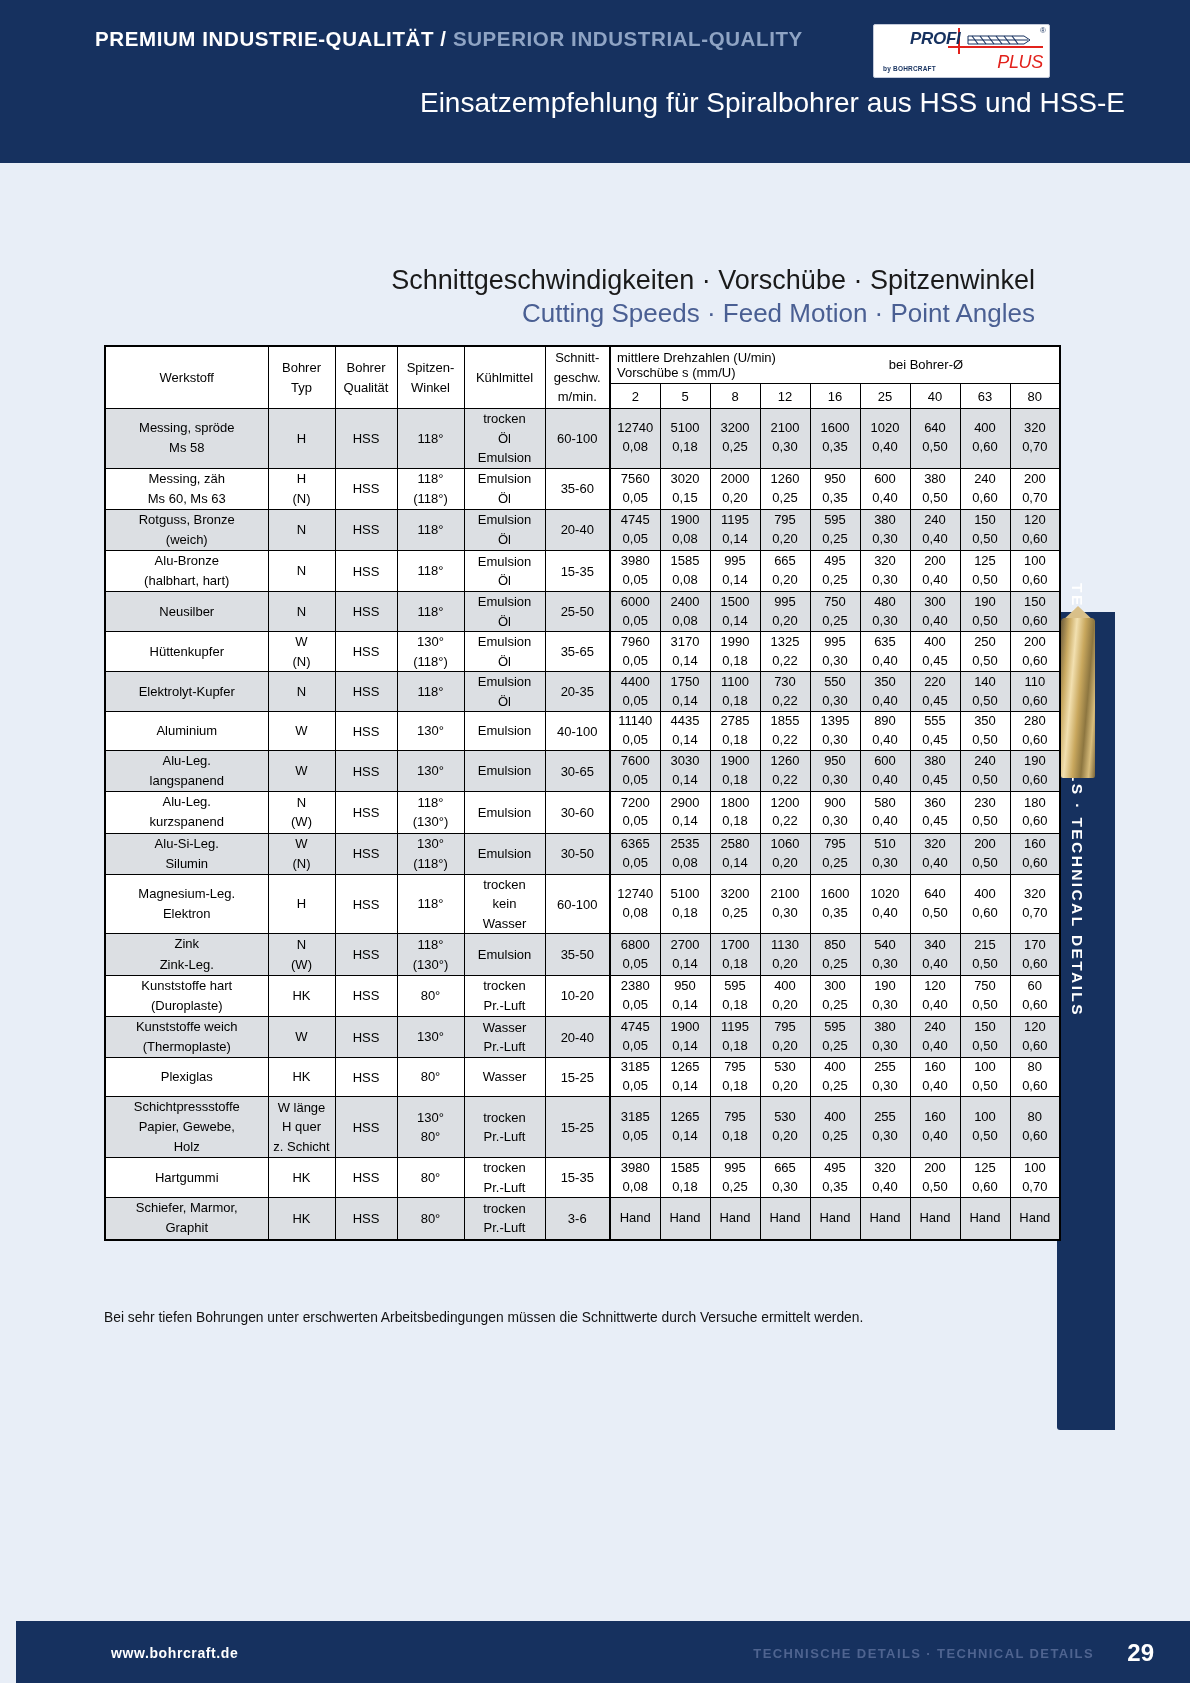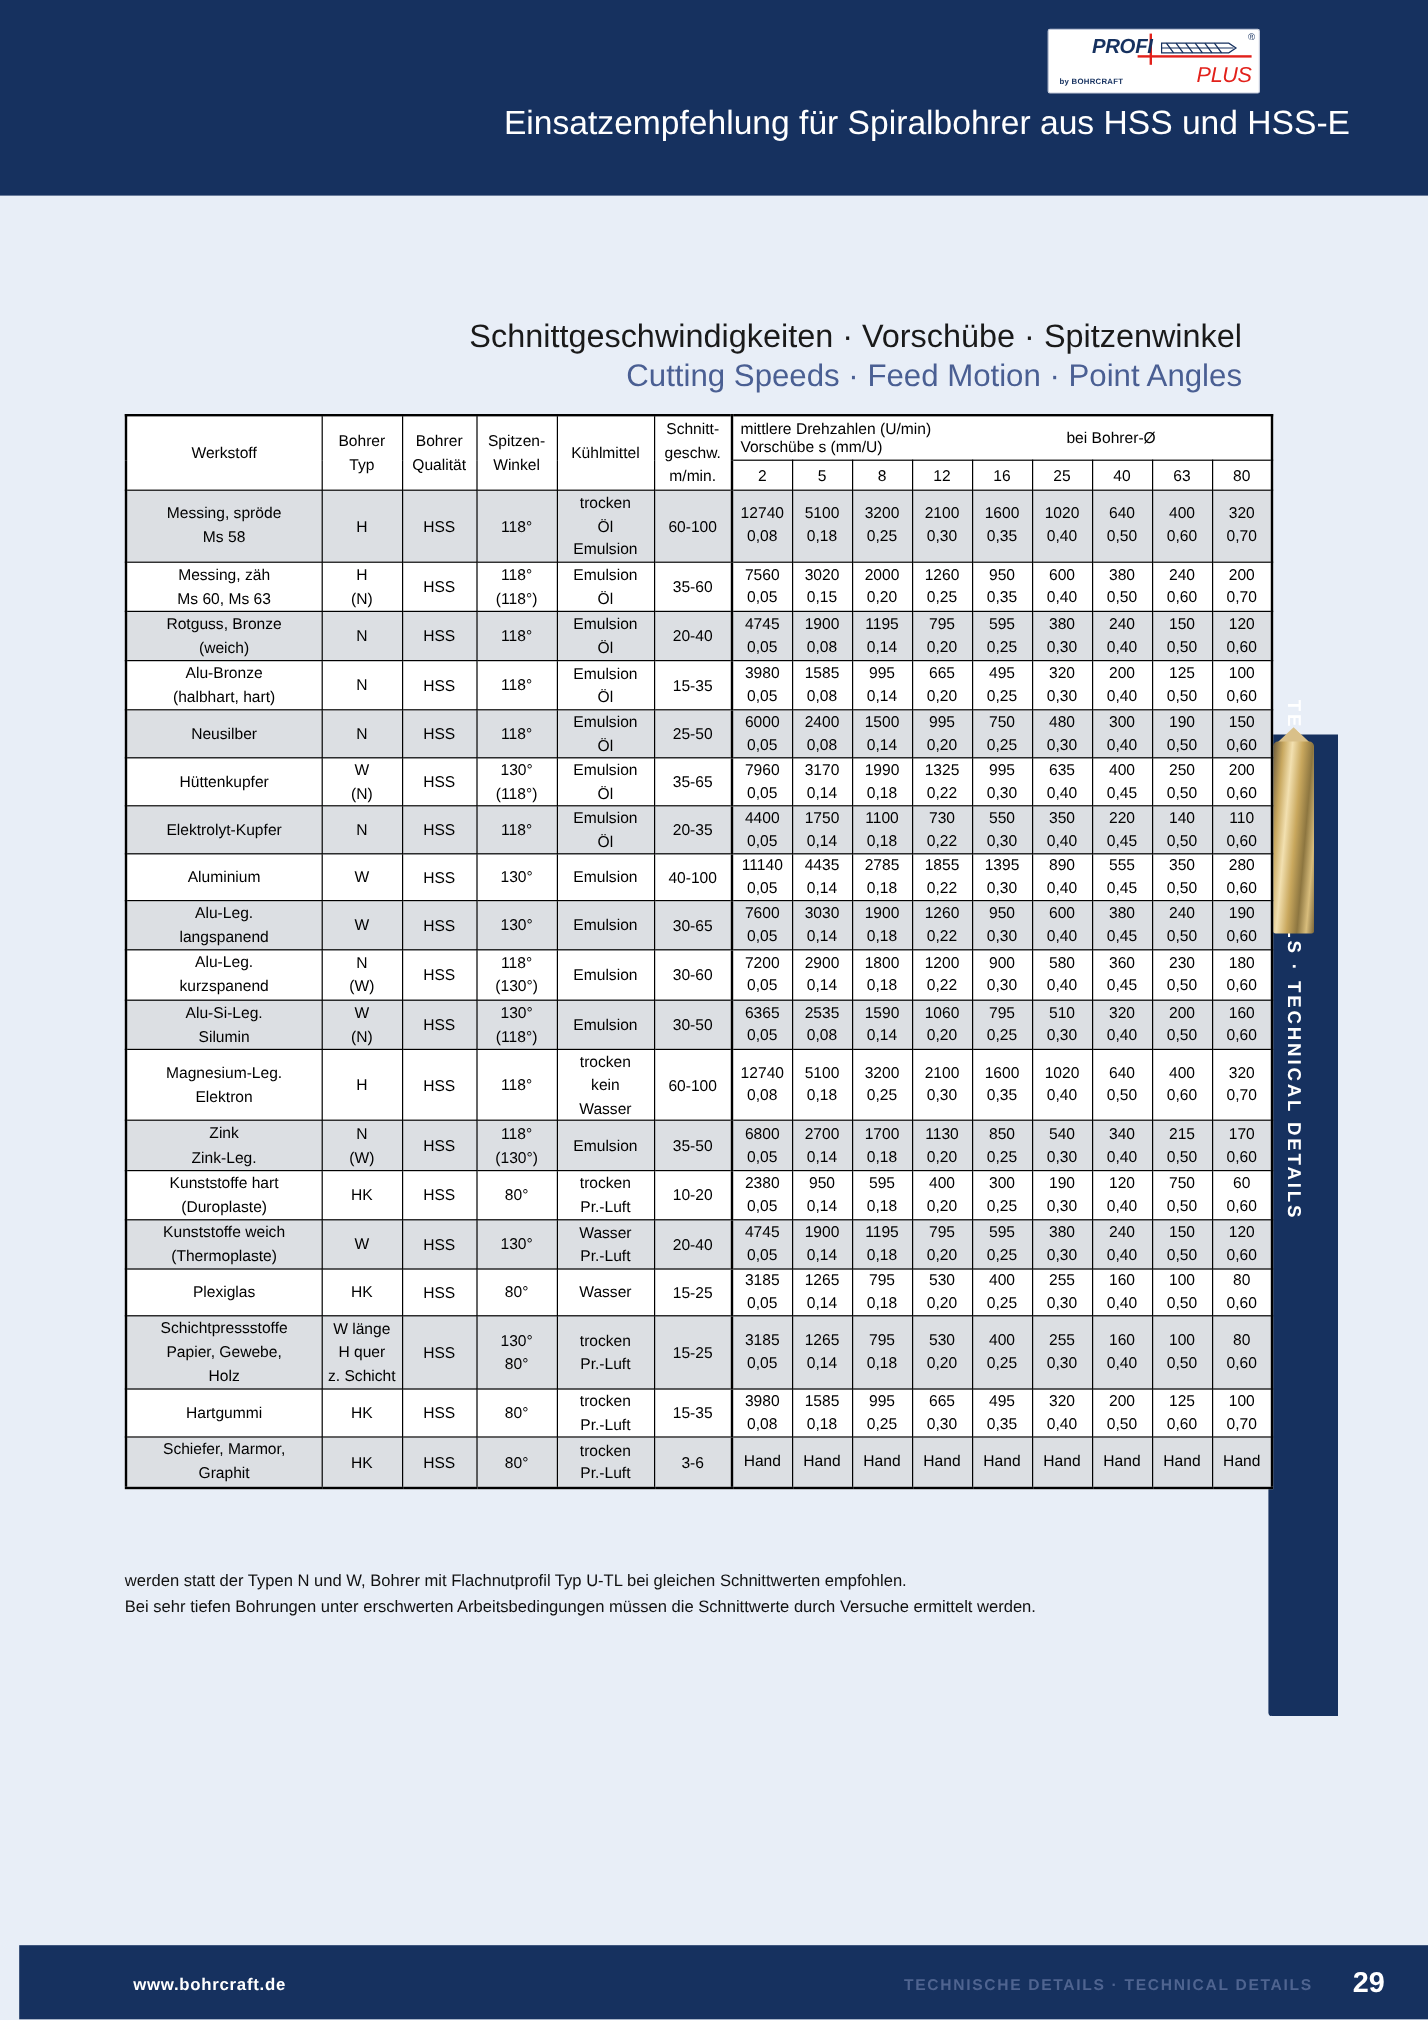--- a/index.html
+++ b/index.html
@@ -278,20 +278,23 @@
     font-size: 24px;
     font-weight: bold;
     color: #ffffff;
   }
 </style>
 </head>
 <body>
 
 <div class="banner">
   <div class="banner-inner">
+    <div class="premium-line">
+      <span class="premium-de">PREMIUM INDUSTRIE-QUALITÄT</span><span class="premium-sep"> / </span><span class="premium-en">SUPERIOR INDUSTRIAL-QUALITY</span>
+    </div>
 
     <div class="logo-box">
       <span class="logo-cross-v"></span>
       <span class="logo-cross-h"></span>
       <span class="logo-profi">PROFI</span>
       <svg class="logo-drill" viewBox="0 0 66 12">
         <path d="M2 6 L62 6" stroke="#16315f" stroke-width="1"></path>
         <path d="M6 2 L12 10 M14 2 L20 10 M22 2 L28 10 M30 2 L36 10 M38 2 L44 10 M46 2 L52 10" stroke="#16315f" stroke-width="1.1" fill="none"></path>
         <path d="M2 2 L58 2 L64 6 L58 10 L2 10 Z" stroke="#16315f" stroke-width="1" fill="none"></path>
       </svg>
@@ -806,21 +809,21 @@
           <td class="">30-50</td>
           <td class="numcell thickleft">
             <span class="rpm">6365</span>
             <span class="feed">0,05</span>
           </td>
           <td class="numcell">
             <span class="rpm">2535</span>
             <span class="feed">0,08</span>
           </td>
           <td class="numcell">
-            <span class="rpm">1590</span>
+            <span class="rpm">2580</span>
             <span class="feed">0,14</span>
           </td>
           <td class="numcell">
             <span class="rpm">1060</span>
             <span class="feed">0,20</span>
           </td>
           <td class="numcell">
             <span class="rpm">795</span>
             <span class="feed">0,25</span>
           </td>
@@ -1182,21 +1185,20 @@
           </td>
           <td class="numcell thickbottom">
             <span class="rpm">Hand</span>
           </td>
         </tr>
       </tbody>
   </table>
 </div>
 
 <div class="footnote">
-  <div>werden statt der Typen N und W, Bohrer mit Flachnutprofil Typ U-TL bei gleichen Schnittwerten empfohlen.</div>
   <div>Bei sehr tiefen Bohrungen unter erschwerten Arbeitsbedingungen müssen die Schnittwerte durch Versuche ermittelt werden.</div>
 </div>
 
 <div class="footer-rule">
   <div class="footer-url">www.bohrcraft.de</div>
   <div class="footer-center">TECHNISCHE DETAILS · TECHNICAL DETAILS</div>
   <div class="footer-page">29</div>
 </div>
 
 </body></html>

